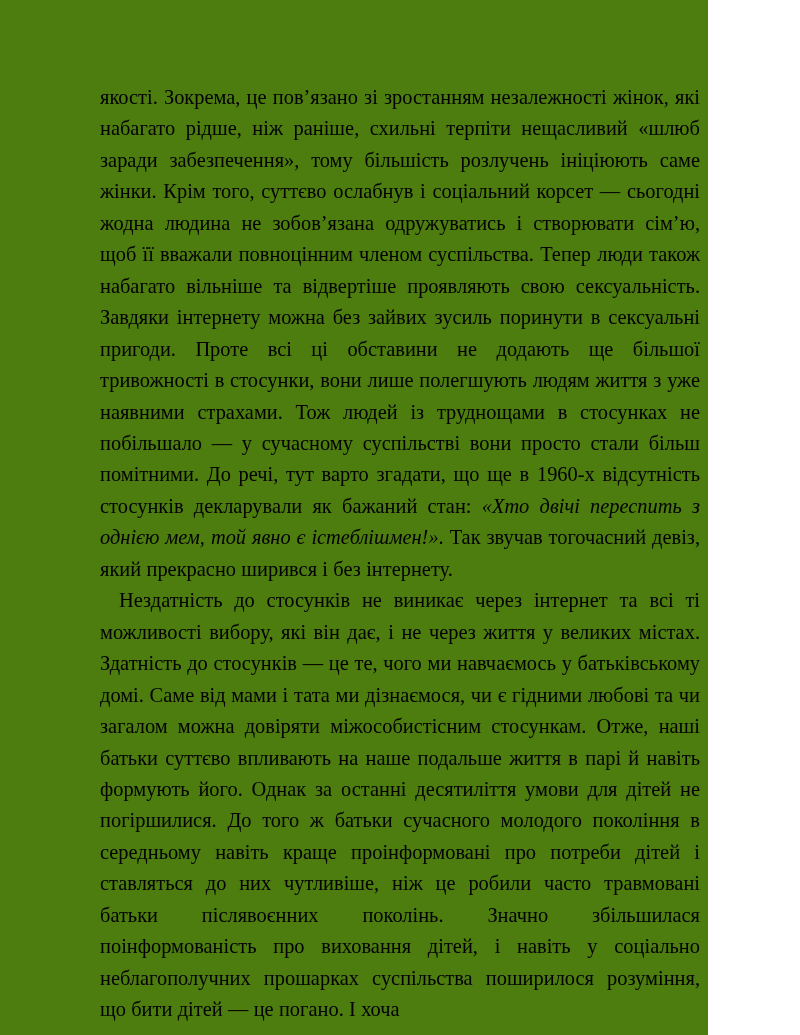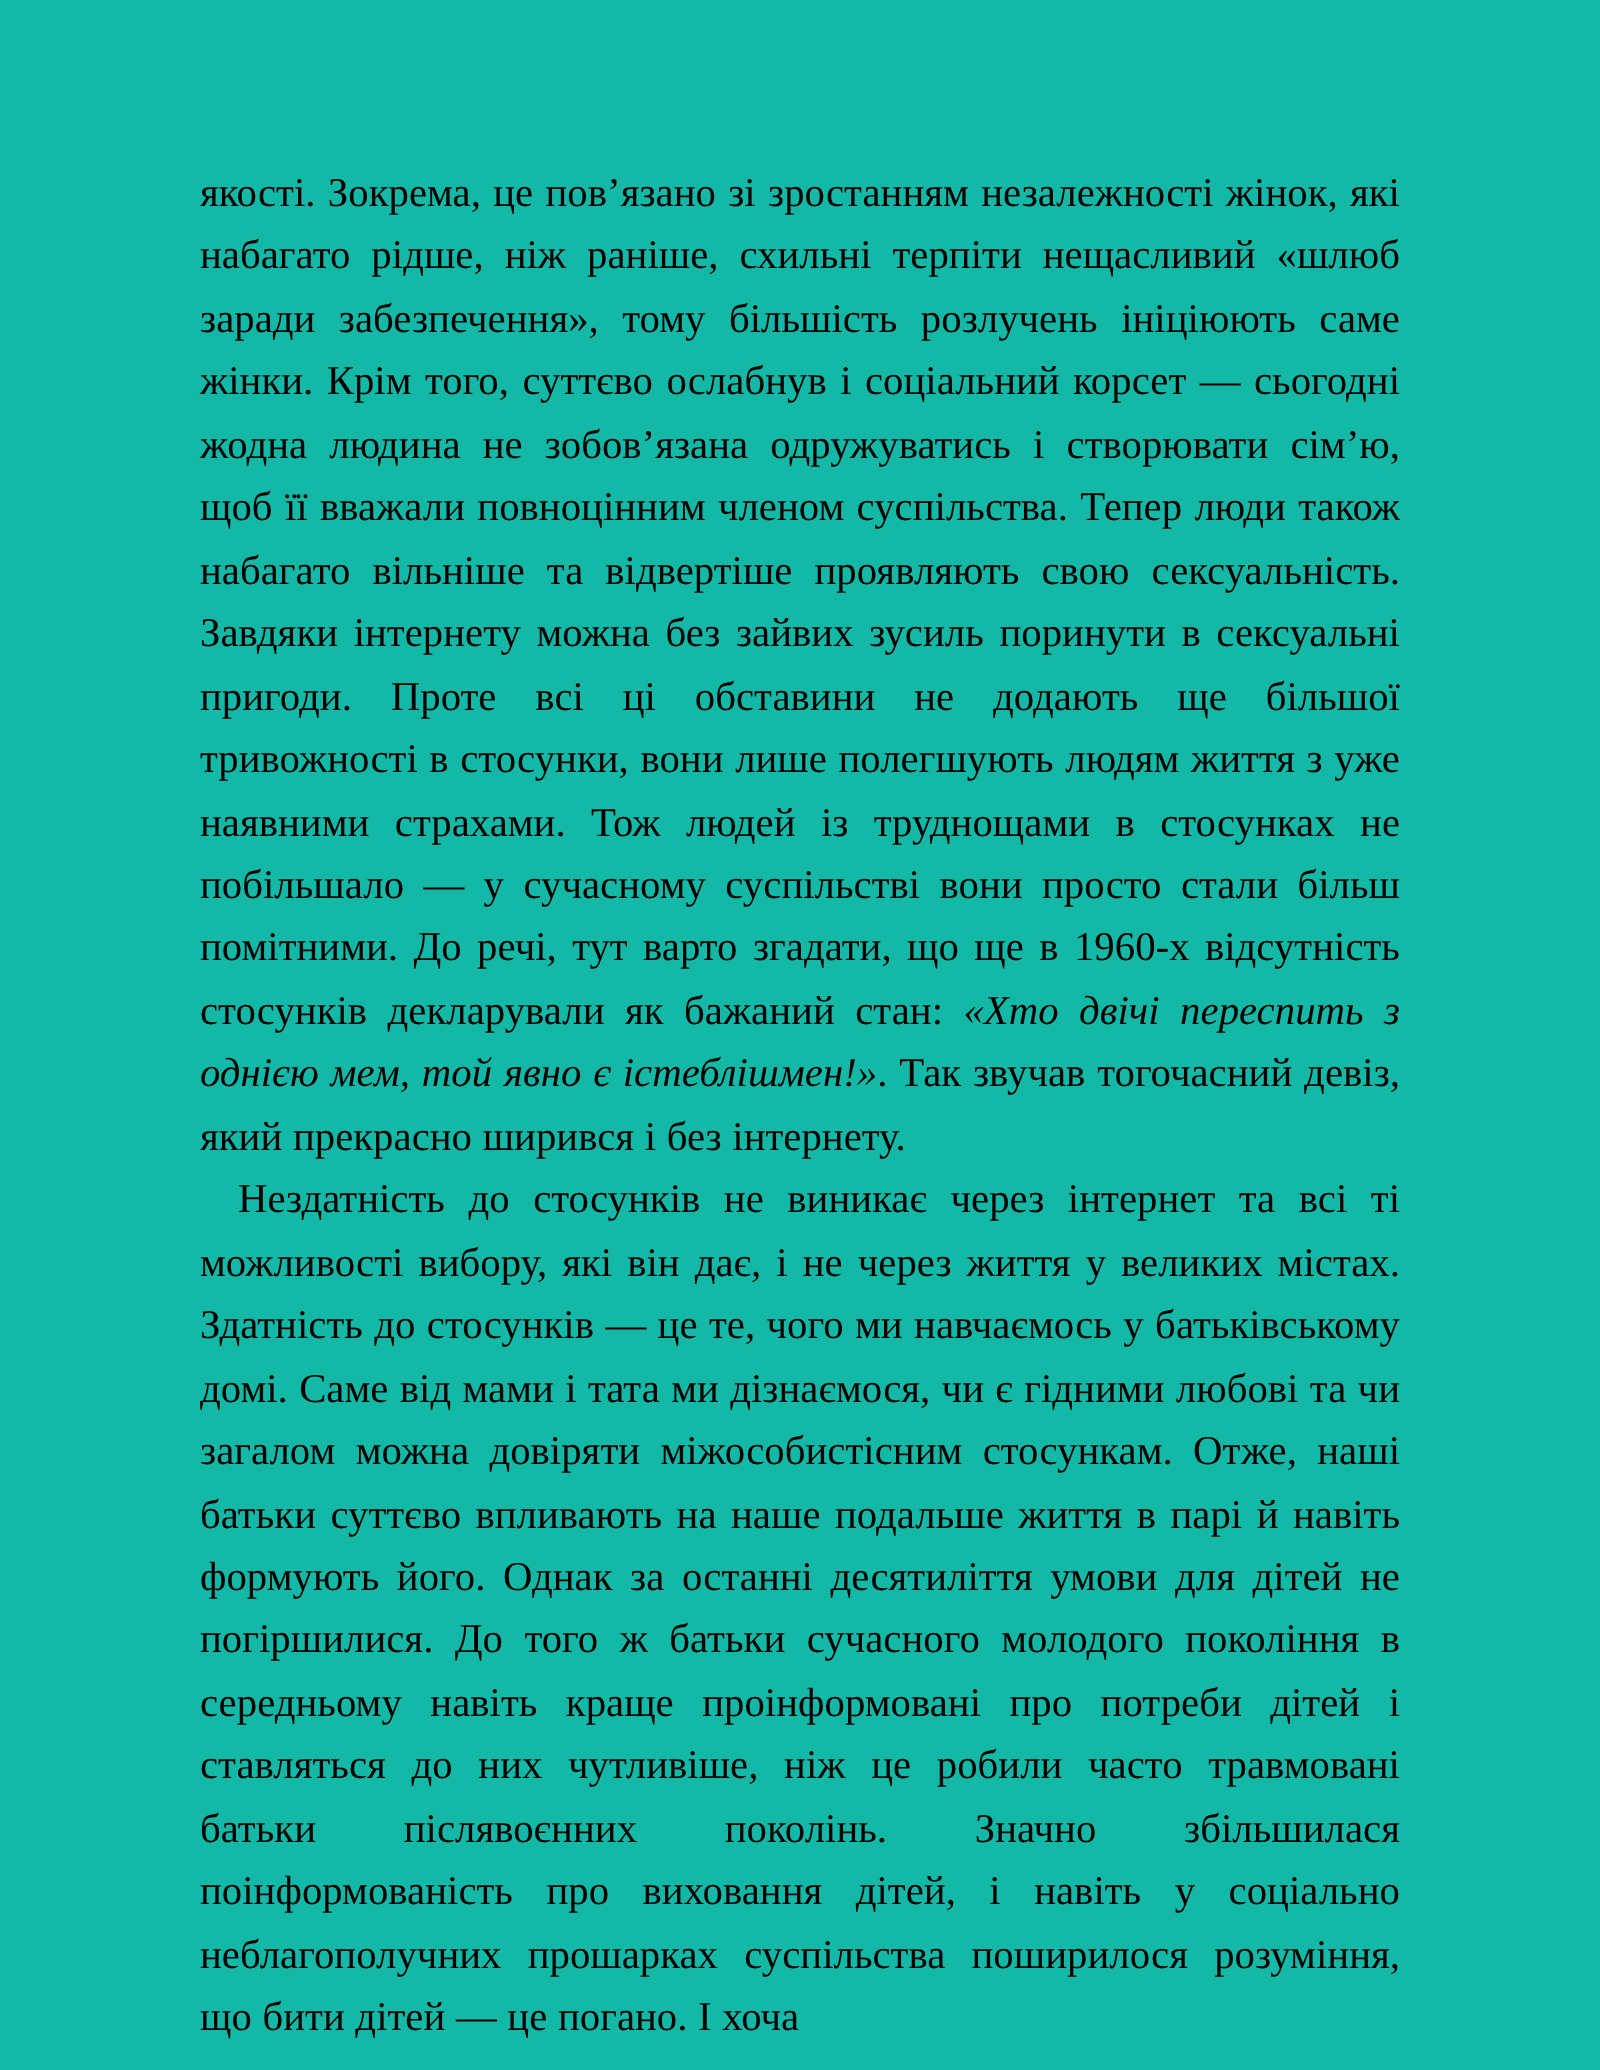--- a/index.html
+++ b/index.html
@@ -11,23 +11,23 @@
     width: 800px;
     height: 1035px;
     background: #ffffff;
     font-family: "Liberation Serif", "DejaVu Serif", serif;
     color: #000000;
     overflow: hidden;
   }
 
   .page {
     position: relative;
-    width: 800px;
+    width: 708px;
     height: 1035px;
-    background: #14b8a6;
+    background: #4d7c0f;
     box-sizing: border-box;
   }
 
   .text-block {
     position: absolute;
     left: 100px;
     top: 82px;
     width: 600px;
   }
 

